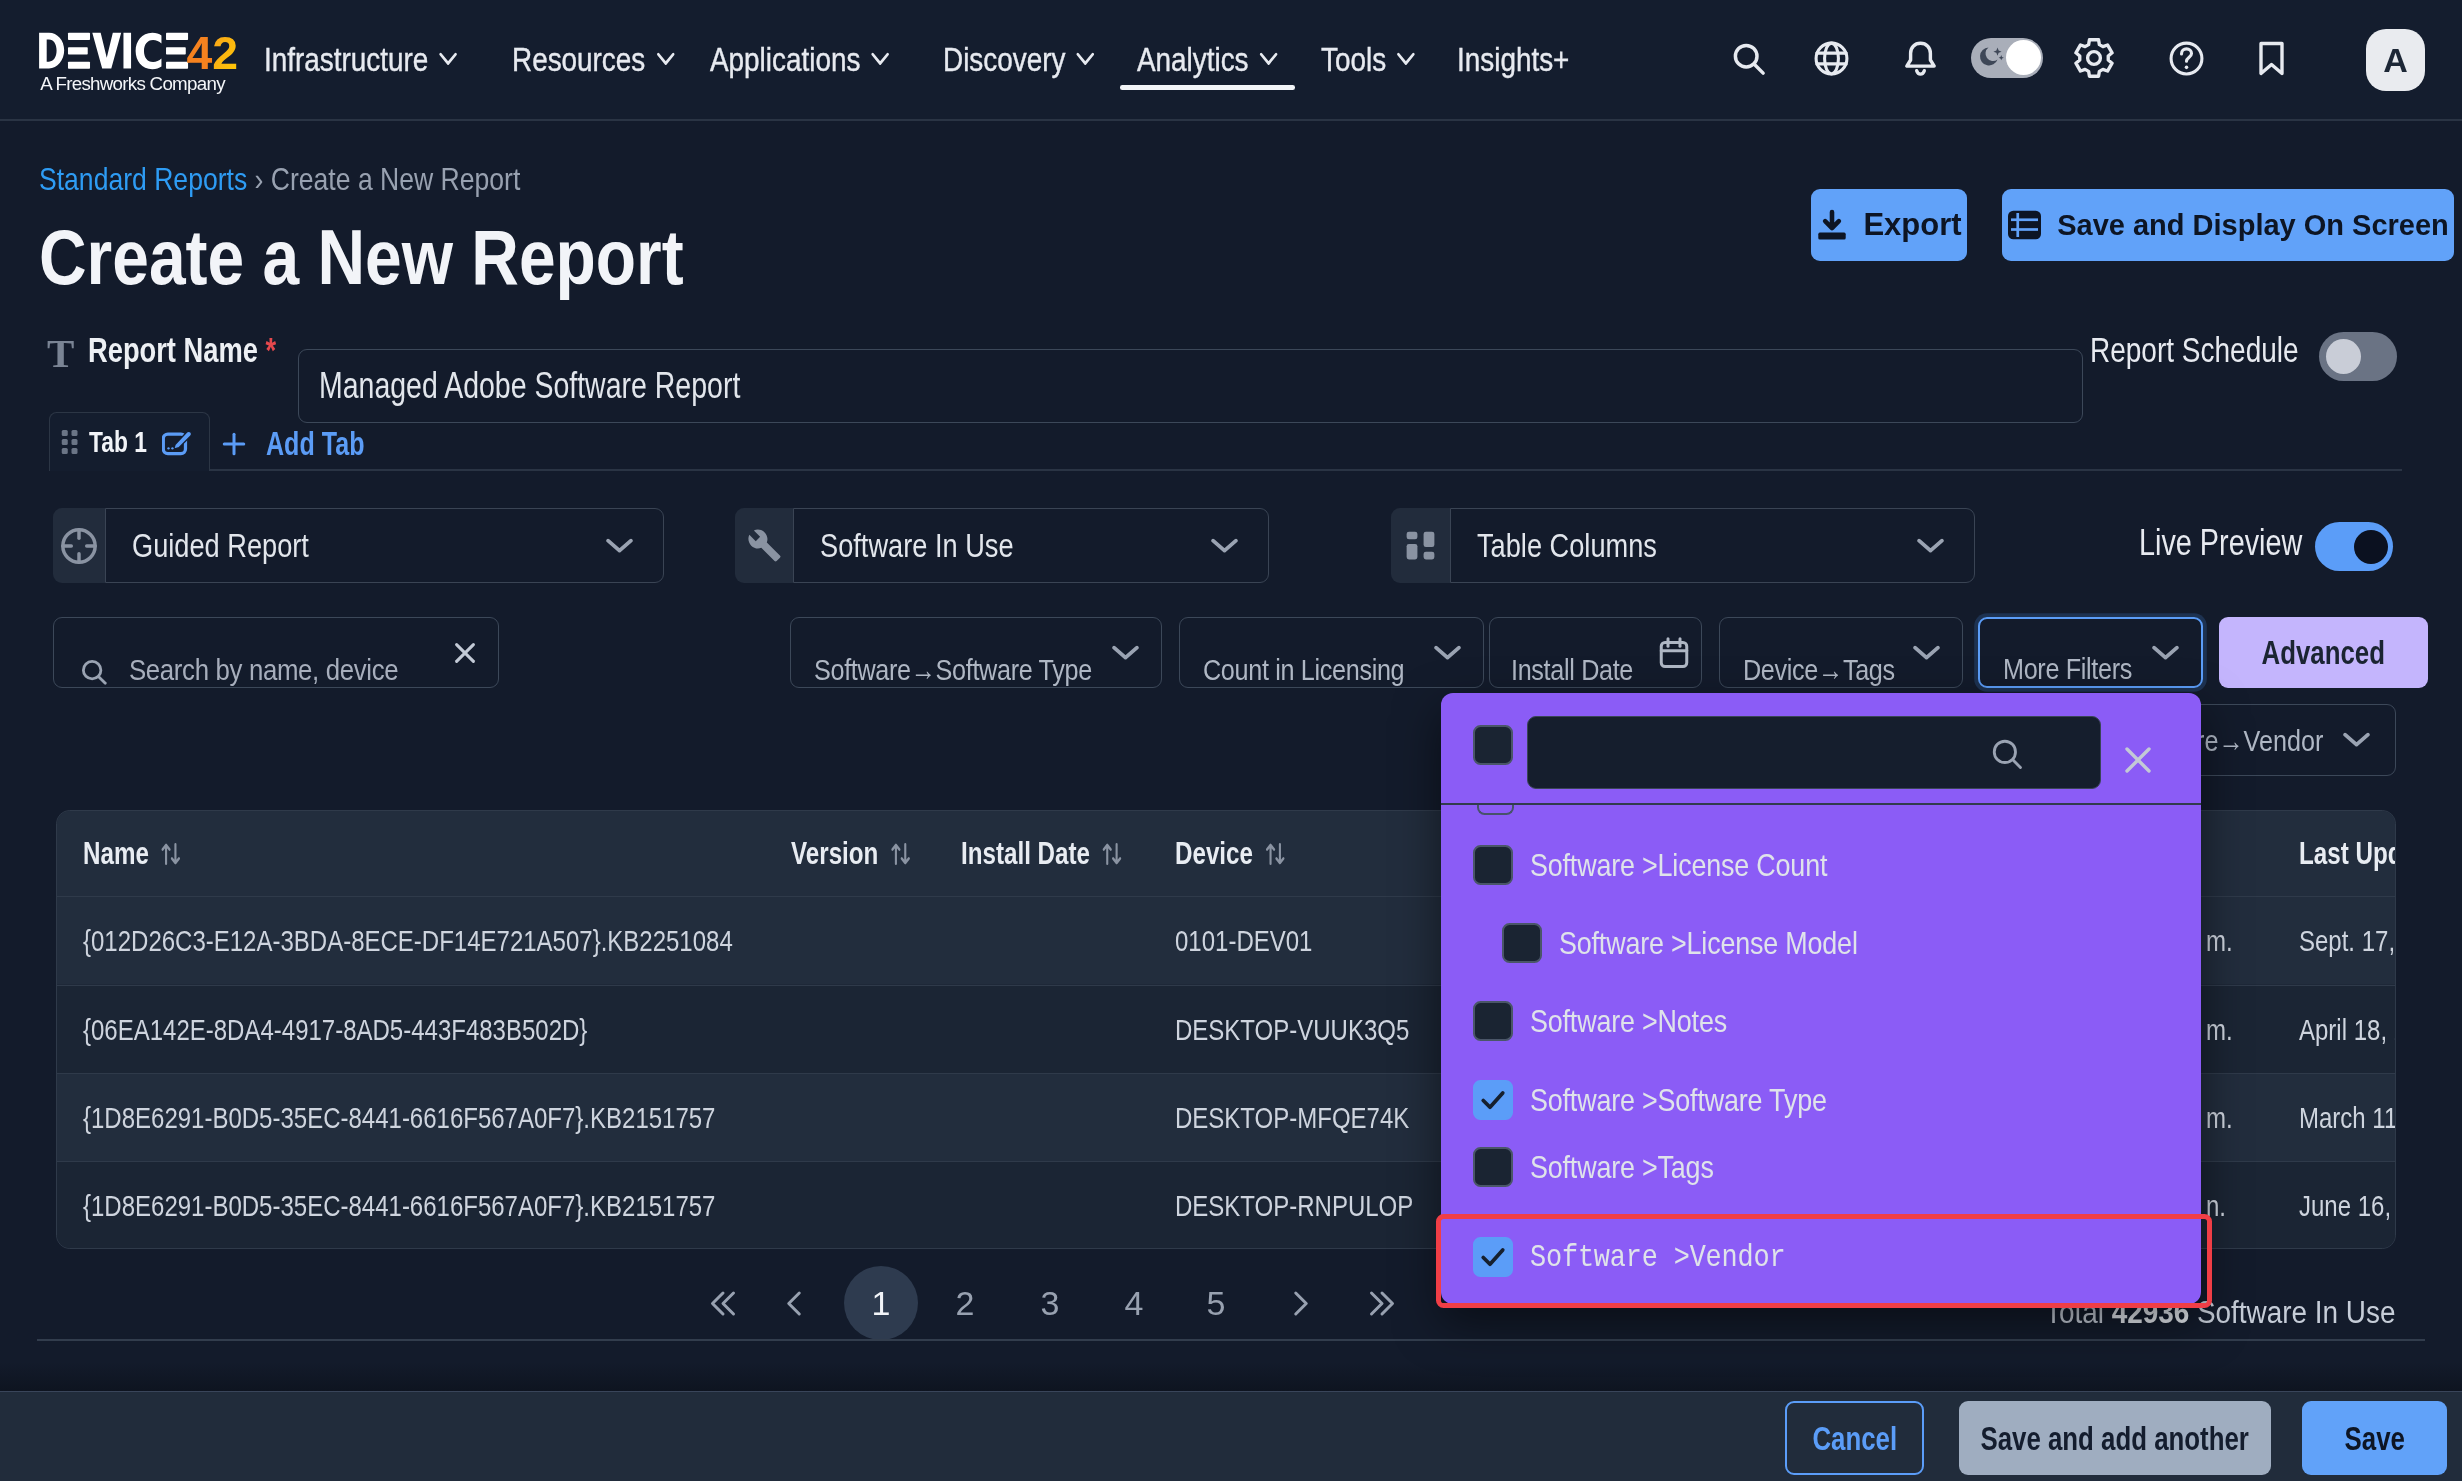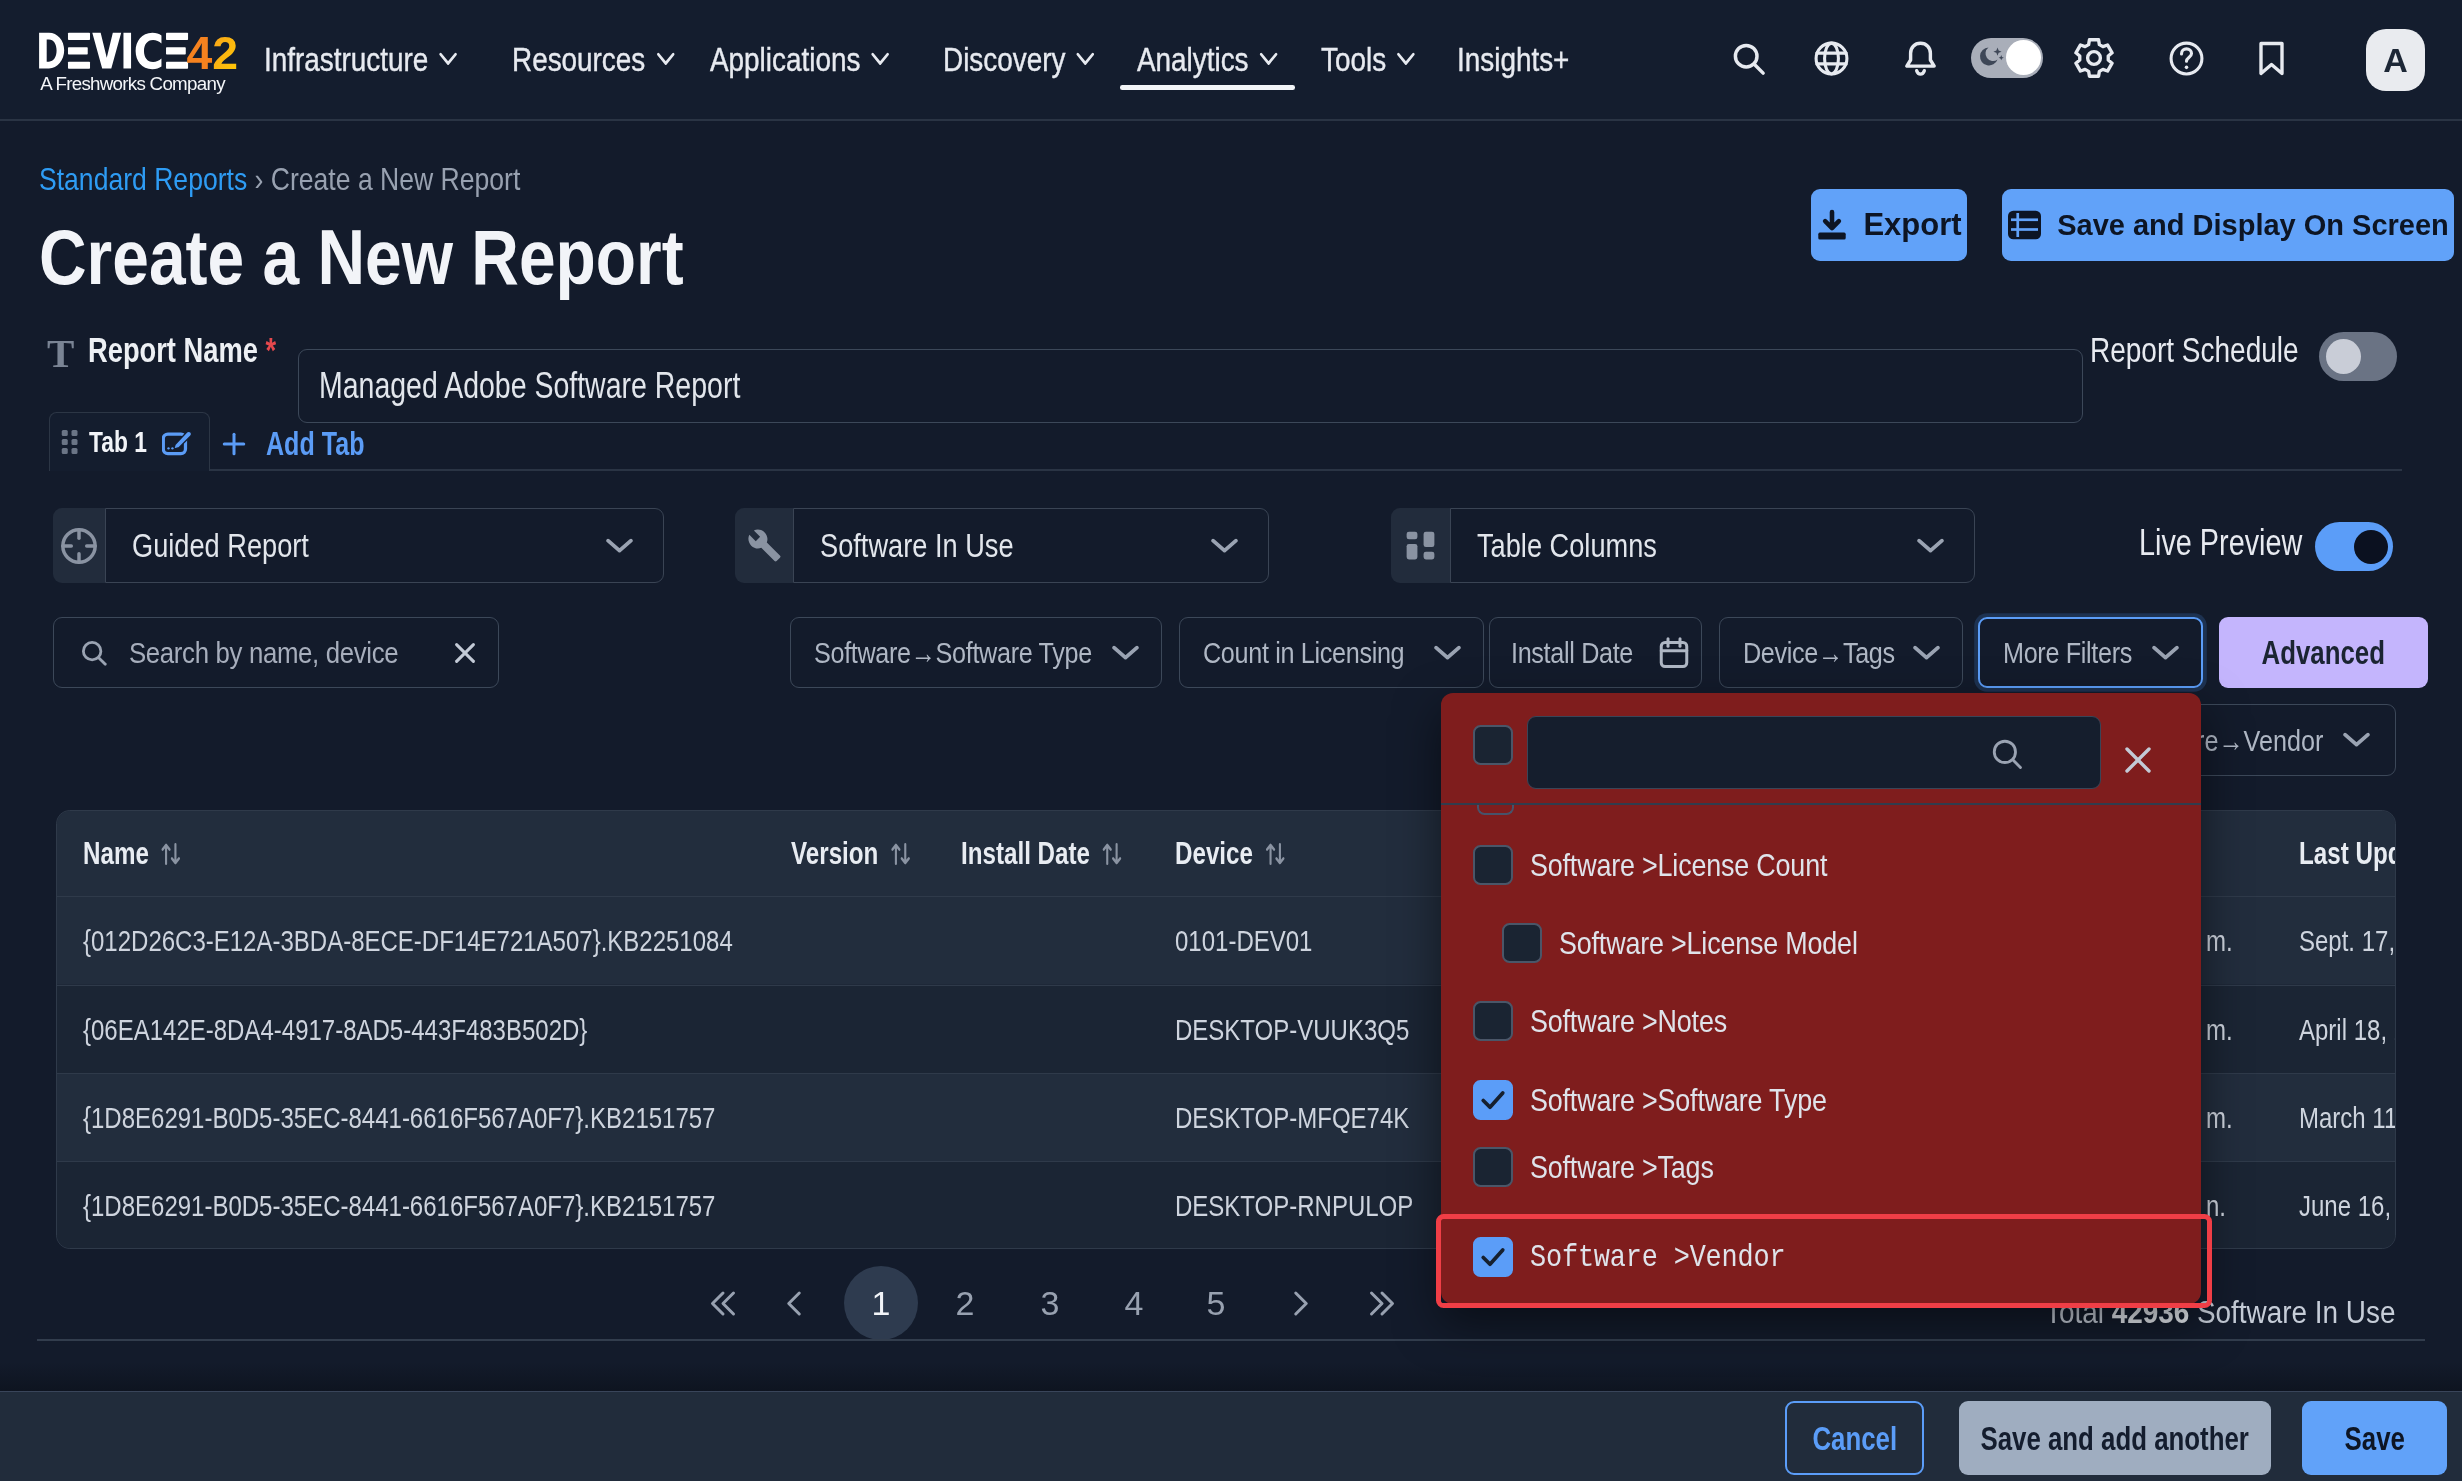--- a/index.html
+++ b/index.html
@@ -49,21 +49,21 @@
 #ctrl2 .icbox { width:58px; }
 #ctrl2 .sel { width:476px; }
 #ctrl3 { left:1391px; }
 #ctrl3 .icbox { width:59px; }
 #ctrl3 .sel { width:525px; }
 #lbl-live { position:absolute; left:2139px; top:522px; font-size:36px; color:#E7EAF0; white-space:nowrap; transform:scaleX(0.8); transform-origin:0 0; }
 #tg-live { left:2315px; top:522px; width:78px; height:49px; background:#5B9DF8; }
 #tg-live .knob { position:absolute; right:5.3px; top:7.6px; width:34px; height:34px; border-radius:50%; background:#0B1120; }
 
 
-.frow { position:absolute; top:617px; height:71px; border:1.5px solid #3C4859; border-radius:9px; display:flex; align-items:center; color:#AFB7C4; font-size:25px; letter-spacing:-0.4px; white-space:nowrap; }
+.frow { position:absolute; top:617px; height:71px; border:1.5px solid #3C4859; border-radius:9px; display:flex; align-items:flex-end; color:#AFB7C4; font-size:25px; letter-spacing:-0.4px; white-space:nowrap; }
 #search1 { left:53px; width:446px; color:#A7AEBC; font-size:27px; letter-spacing:-0.4px; gap:20px; padding-left:25px; }
 #search1 .xx { position:absolute; right:20px; top:50%; transform:translateY(-50%); }
 .chip { padding:0 23px; }
 .chip > svg { position:absolute; right:21px; top:50%; transform:translateY(-50%); }
 #chip3 > svg { right:12px; }
 #chip1 { left:790px; width:372px; }
 #chip2 { left:1179px; width:305px; }
 #chip3 { left:1489px; width:213px; padding-left:21px; }
 #chip4 { left:1719px; width:244px; }
 #chip5 { left:1978px; width:225px; border:2.3px solid #5B9DF8; box-shadow:0 0 0 3.8px rgba(70,130,220,0.22); }
@@ -83,21 +83,21 @@
 
 
 .pg { position:absolute; top:1266px; width:74px; height:74px; display:flex; align-items:center; justify-content:center; color:#98A1B0; font-size:34px; }
 .pg.sym { }
 #pg1 { background:#2E3B4F; border-radius:50%; color:#F2F4F8; }
 #pagline { position:absolute; left:37px; top:1339px; width:2388px; height:1.5px; background:#323D4D; }
 #total { position:absolute; right:67px; top:1295px; font-size:31px; color:#C6CDD8; }
 #total b { color:#E8ECF2; }
 
 
-#panel { position:absolute; left:1441px; top:693px; width:760px; height:611px; background:#7f1d1d; border-radius:12px; box-shadow:0 18px 46px rgba(0,0,0,0.5); }
+#panel { position:absolute; left:1441px; top:693px; width:760px; height:611px; background:#8b5cf6; border-radius:12px; box-shadow:0 18px 46px rgba(0,0,0,0.5); }
 .cb { width:40px; height:40px; border:2.3px solid #4A5668; border-radius:7.6px; background:#1A2432; flex:none; }
 .cb.on { background:#5B9DF8; border-color:#5B9DF8; display:flex; align-items:center; justify-content:center; }
 #panel-search { position:absolute; left:86px; top:23px; width:574px; height:73px; background:#151E2D; border:1.5px solid #3A4557; border-radius:9px; }
 #panel-divider { position:absolute; left:0; top:110px; width:760px; height:1.5px; background:#313C4D; }
 #panel-sliver { position:absolute; left:36px; top:112px; width:37px; height:10px; border:2.3px solid #47536A; border-top:none; border-radius:0 0 7.6px 7.6px; }
 .pitem { position:absolute; left:32px; display:flex; align-items:center; gap:17px; color:#DFE3EA; font-size:29px; letter-spacing:-0.2px; }
 
 .pitem span { display:inline-block; font-size:32px; transform:scaleX(0.84); transform-origin:0 50%; }
 .chip > span { display:inline-block; font-size:30px; transform:scaleX(0.84); transform-origin:0 50%; }
 .sel > span { display:inline-block; font-size:34px; transform:scaleX(0.8); transform-origin:0 50%; }

